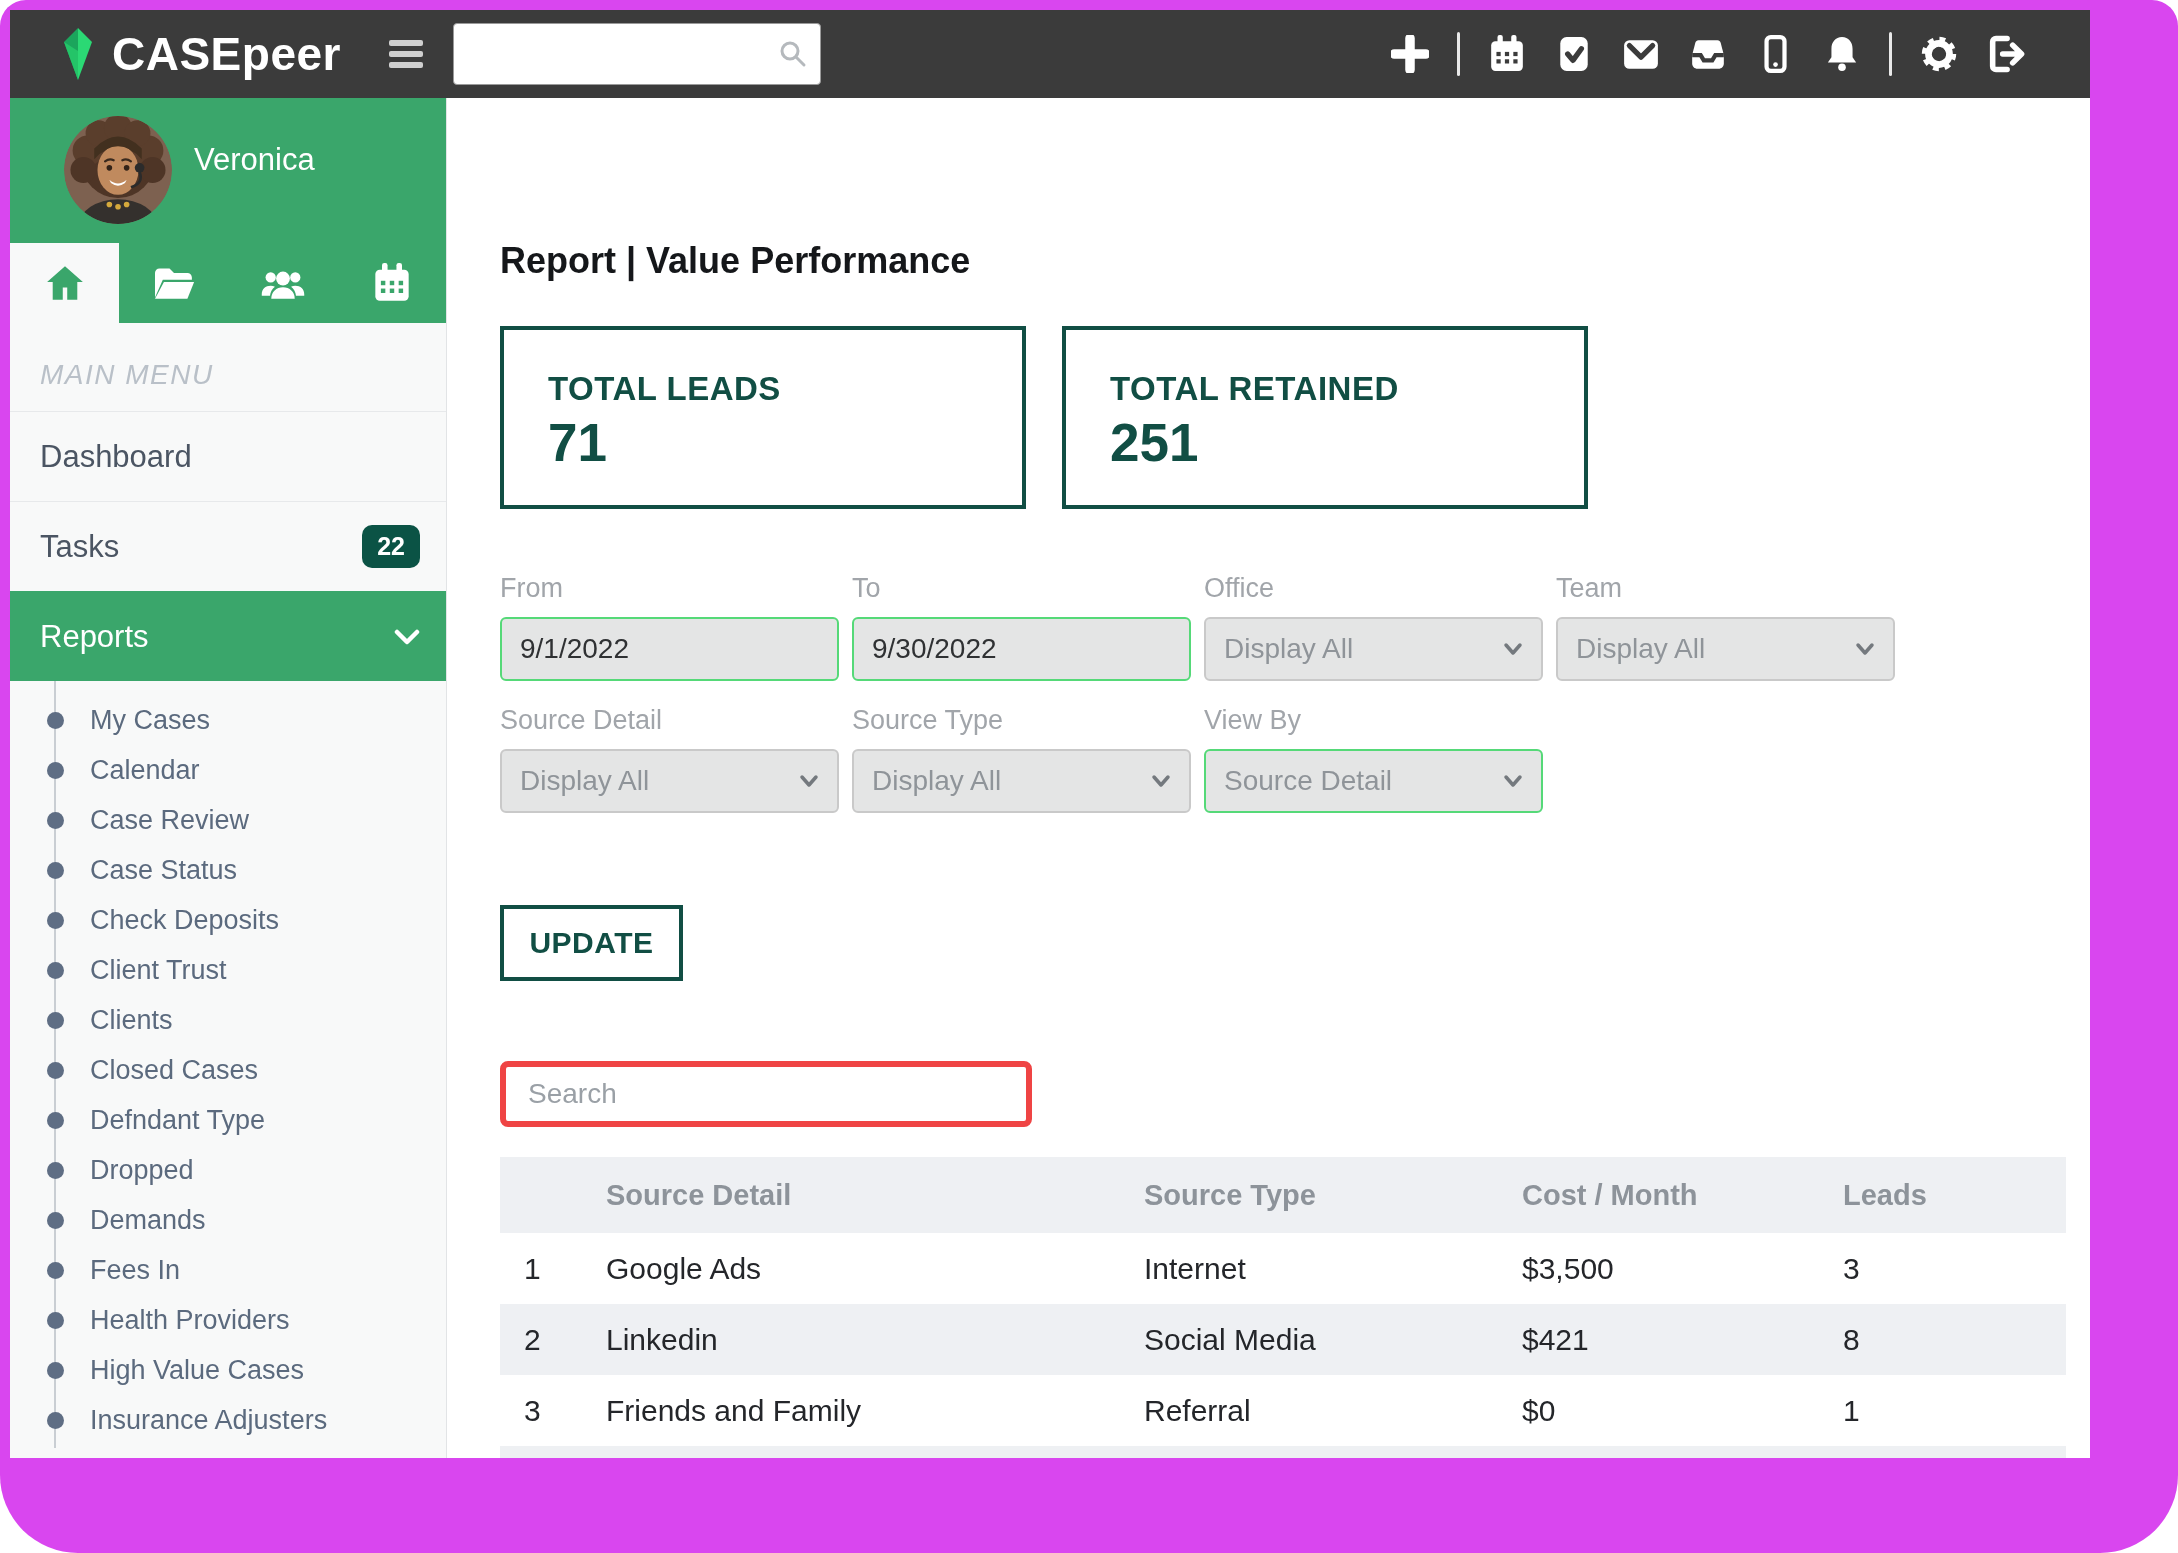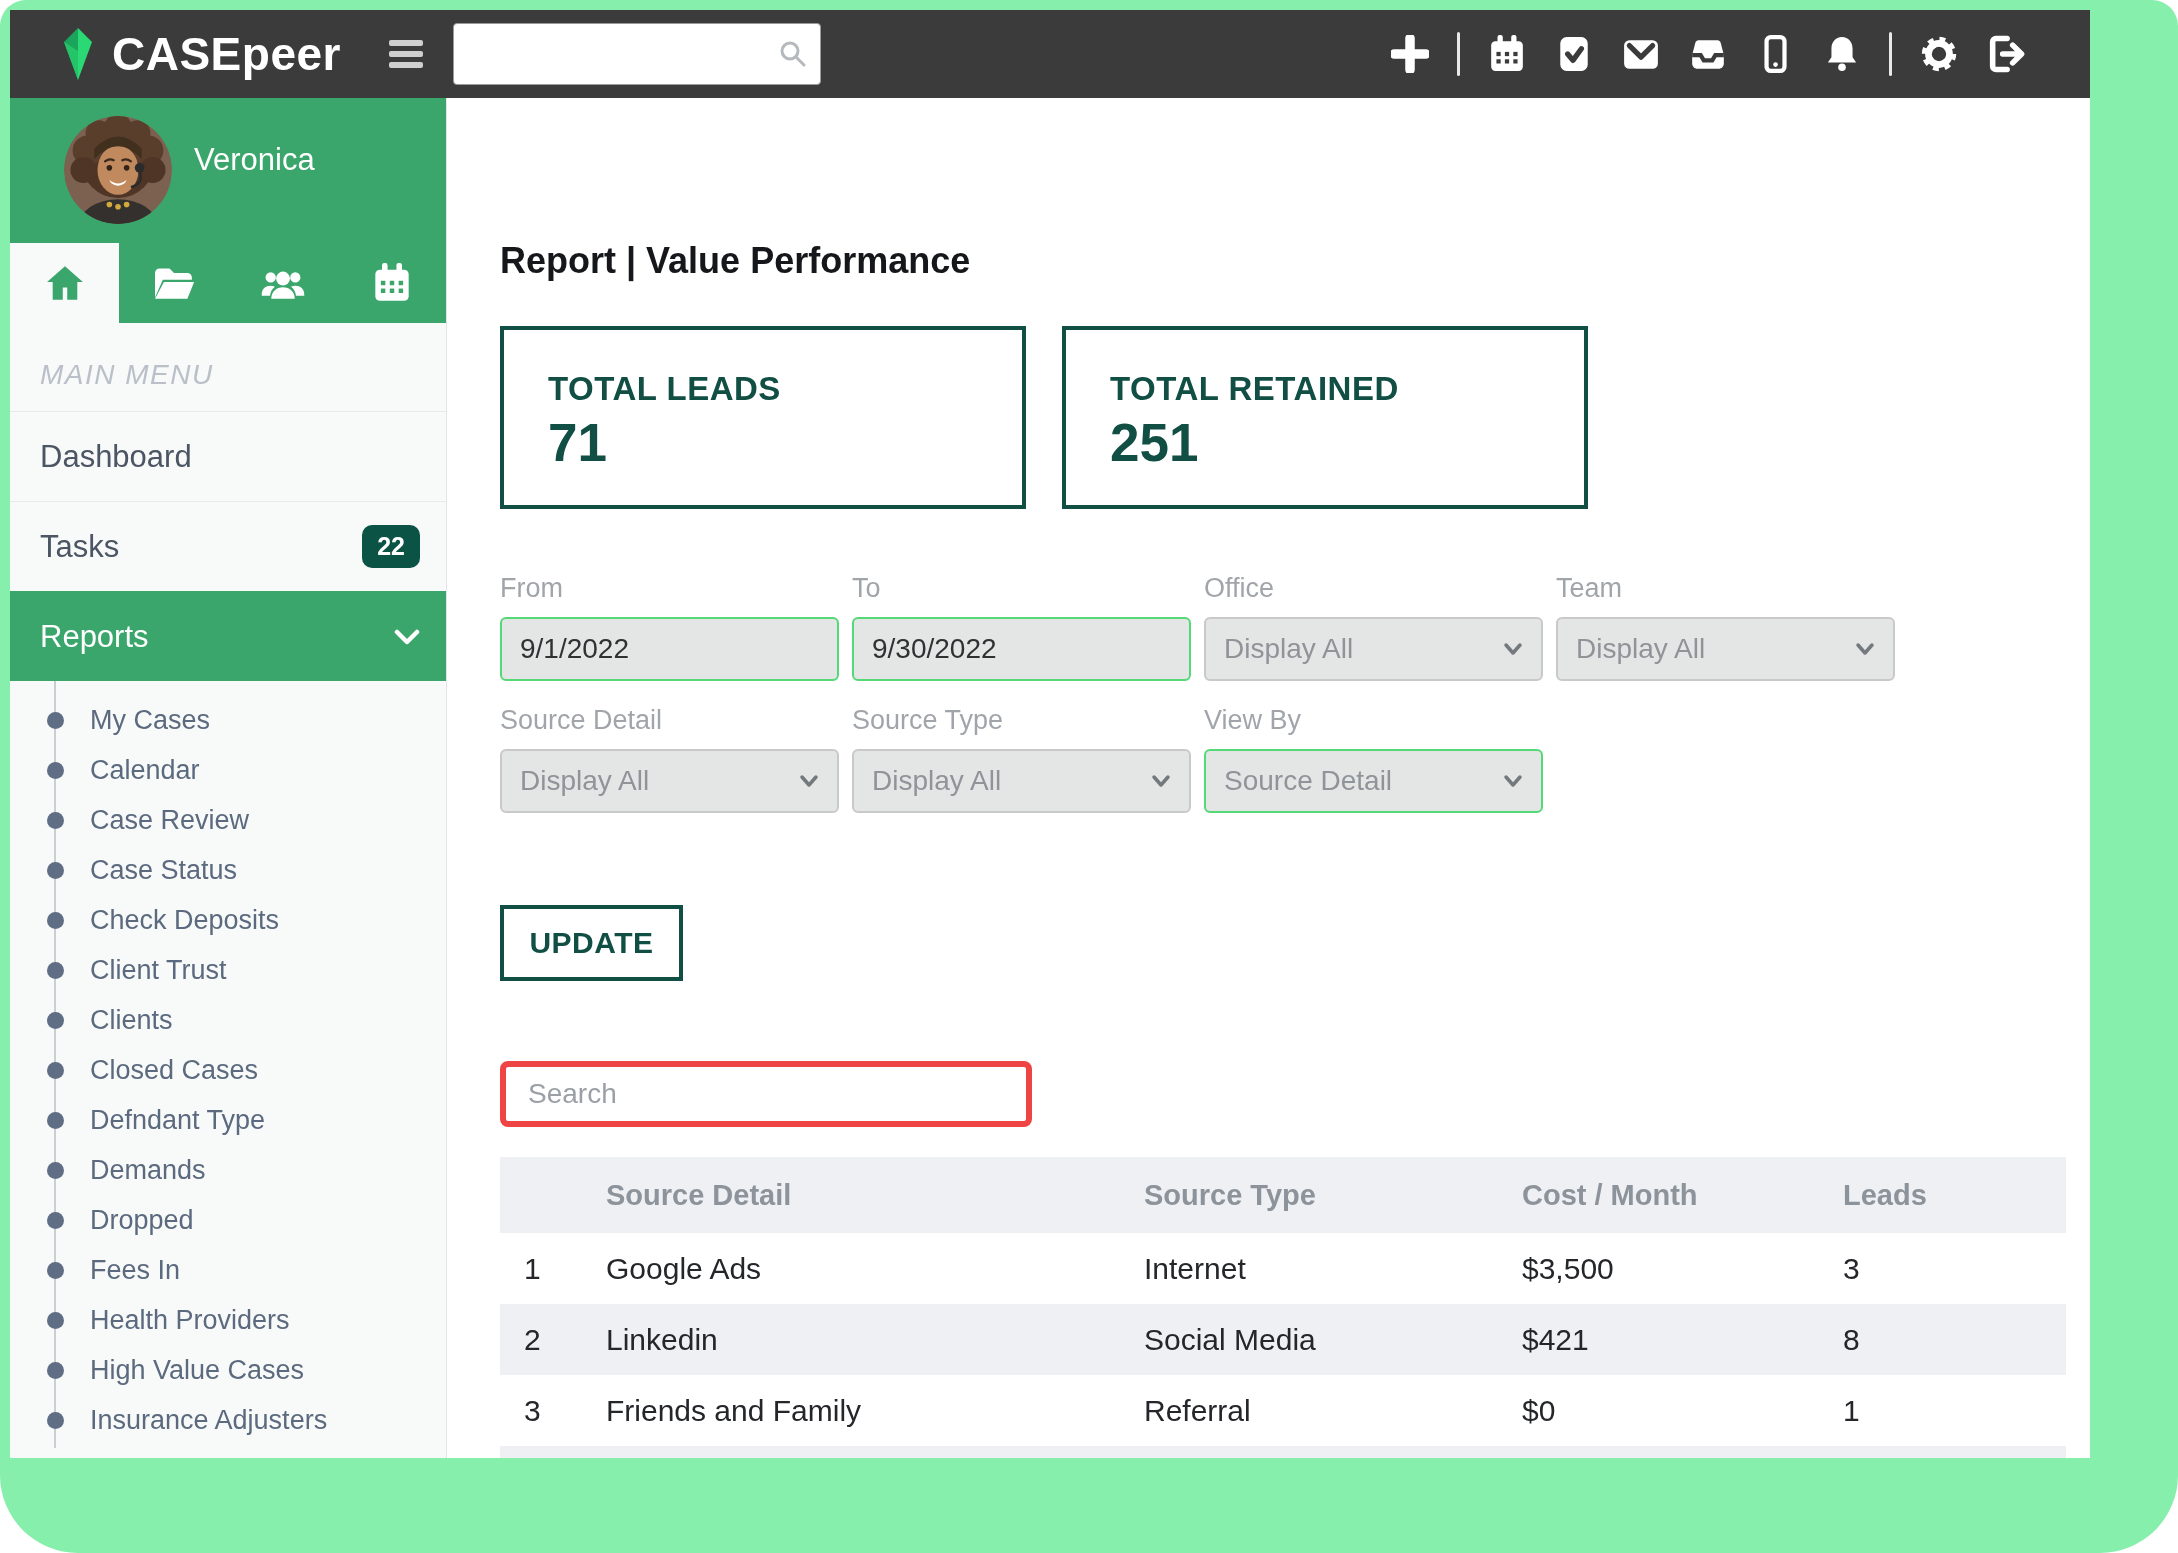--- a/index.html
+++ b/index.html
@@ -1,19 +1,19 @@
 <!DOCTYPE html>
 <html><head>
 <meta charset="utf-8">
 <style>
   * { margin:0; padding:0; box-sizing:border-box; }
   html,body { background:#fff; }
   body { font-family:"Liberation Sans","DejaVu Sans",sans-serif; }
   .stage { position:relative; width:2178px; height:1553px; background:#fff; overflow:hidden; }
-  .device-frame { position:absolute; inset:0; background:#86efac; border-radius:26px 26px 78px 78px; }
+  .device-frame { position:absolute; inset:0; background:#d946ef; border-radius:26px 26px 78px 78px; }
   .app { position:absolute; left:10px; top:10px; width:2080px; height:1448px; background:#fff; overflow:hidden; display:flex; flex-direction:column; }
 
   
   .topbar { height:88px; background:#3b3b3b; display:flex; align-items:center; padding-left:44px; flex:none; }
   .brand { display:flex; align-items:center; gap:14px; }
   .brand-text { color:#fff; font-size:46px; font-weight:bold; letter-spacing:.5px; }
   .hamburger { margin-left:48px; width:34px; display:flex; flex-direction:column; gap:5px; cursor:pointer; }
   .hamburger span { display:block; height:6px; background:#cfcfcf; border-radius:2px; }
   .topbar-search { position:relative; margin-left:30px; width:368px; height:62px; }
   .topbar-search input { width:100%; height:100%; border:1px solid #9a9a9a; border-radius:4px; background:#fff; font-size:26px; padding:0 52px 0 16px; outline:none; color:#333; }
@@ -309,25 +309,25 @@
               <div class="submenu-item">
                   <span class="dot"></span>
                   <span class="sm-label">Closed Cases</span>
                 </div>
               <div class="submenu-item">
                   <span class="dot"></span>
                   <span class="sm-label">Defndant Type</span>
                 </div>
               <div class="submenu-item">
                   <span class="dot"></span>
+                  <span class="sm-label">Dropped</span>
+                </div>
+              <div class="submenu-item">
+                  <span class="dot"></span>
                   <span class="sm-label">Demands</span>
-                </div>
-              <div class="submenu-item">
-                  <span class="dot"></span>
-                  <span class="sm-label">Dropped</span>
                 </div>
               <div class="submenu-item">
                   <span class="dot"></span>
                   <span class="sm-label">Fees In</span>
                 </div>
               <div class="submenu-item">
                   <span class="dot"></span>
                   <span class="sm-label">Health Providers</span>
                 </div>
               <div class="submenu-item">

